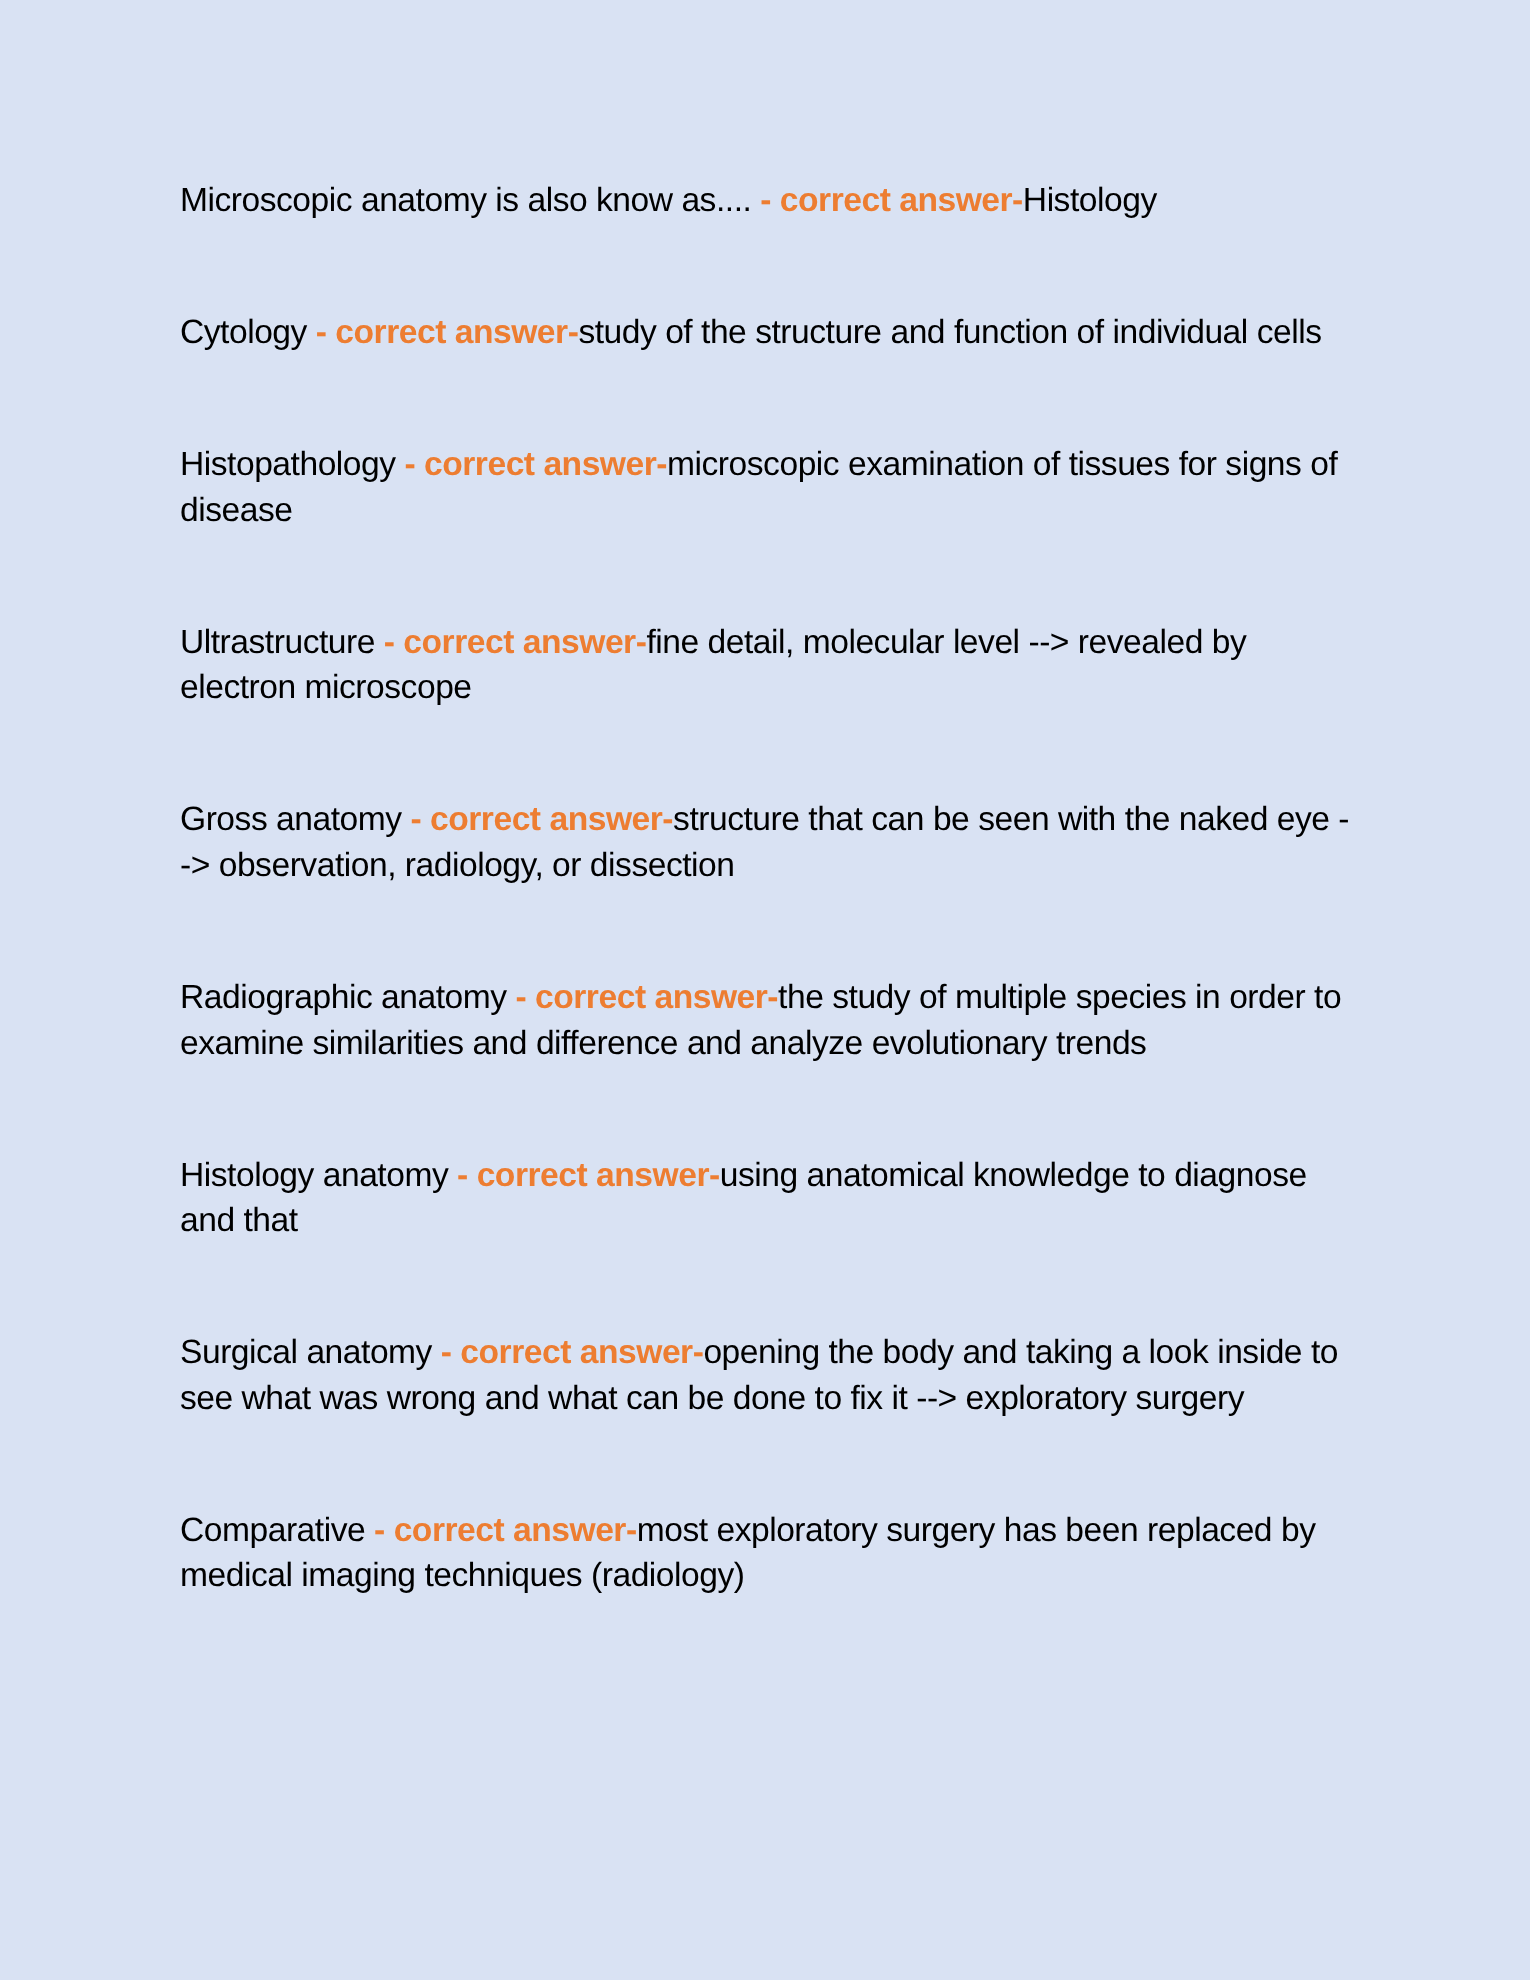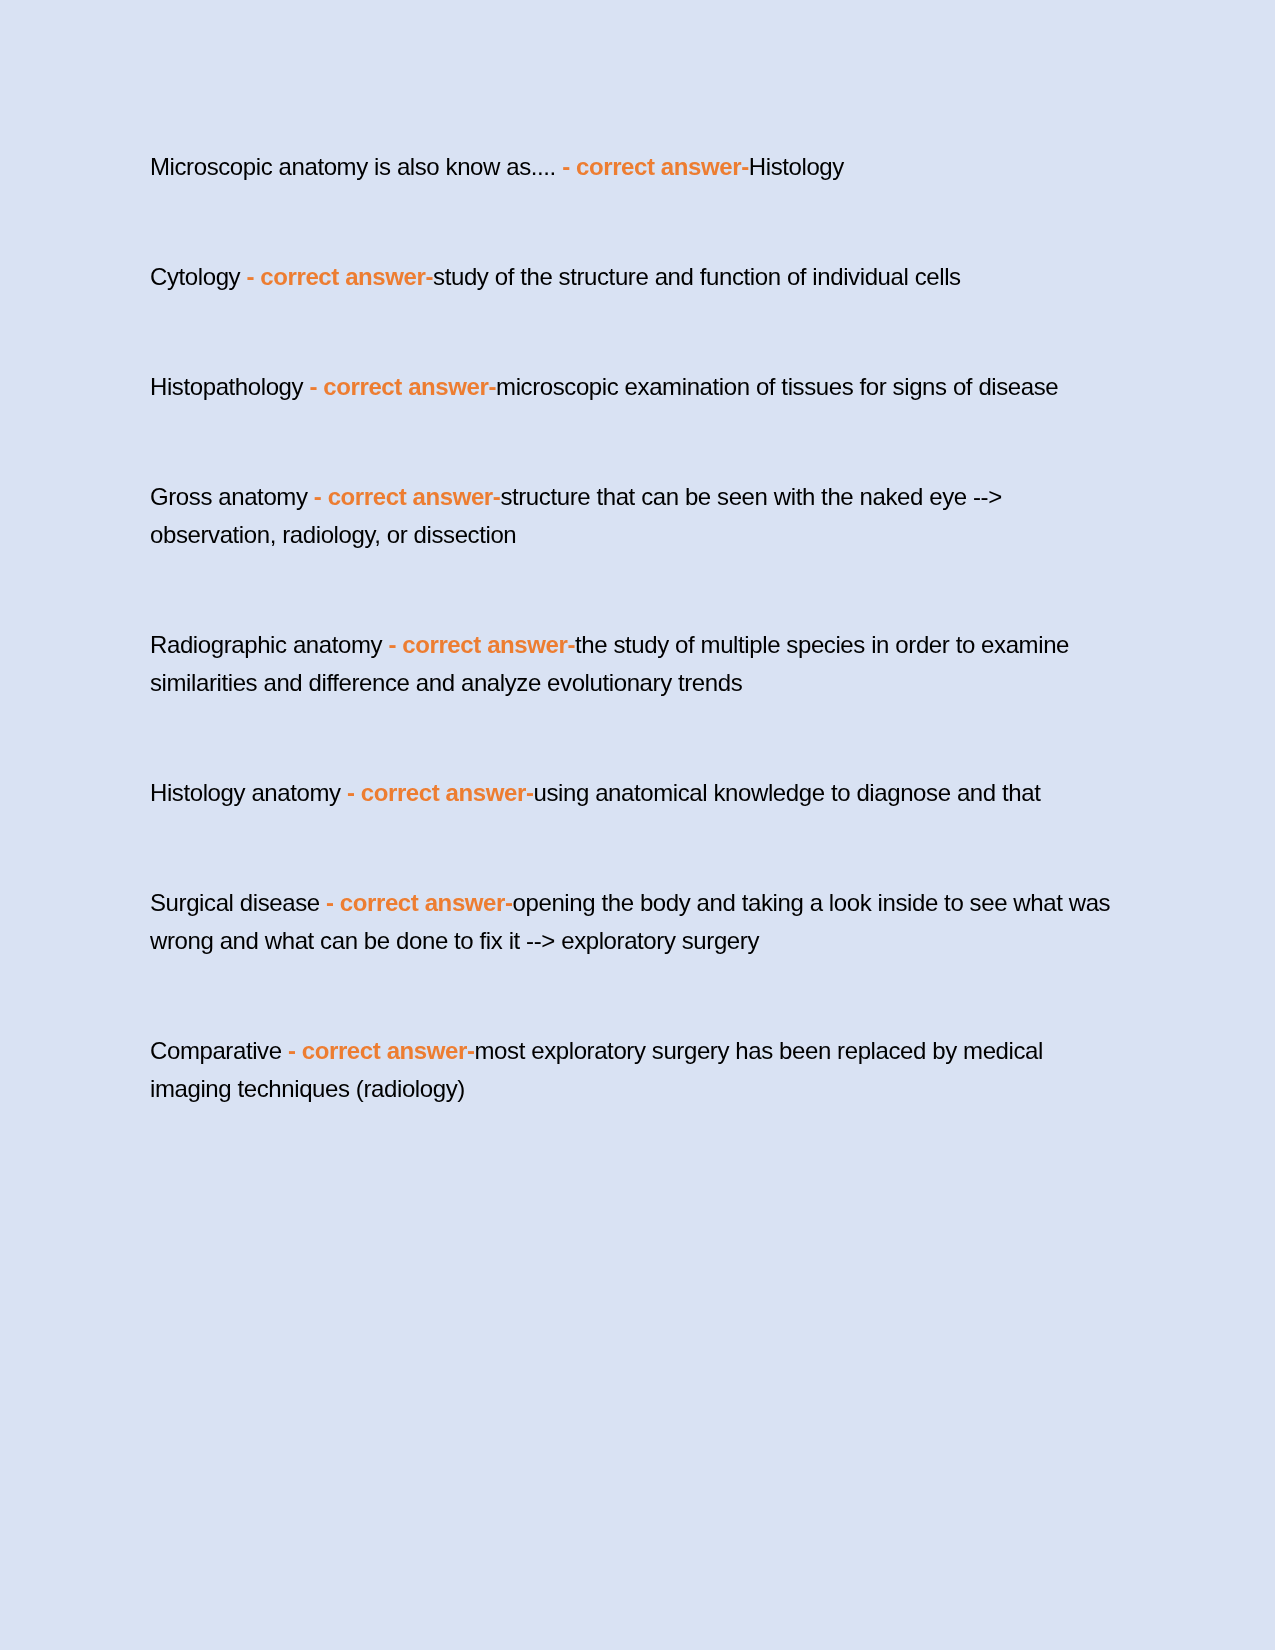--- a/index.html
+++ b/index.html
@@ -12,35 +12,36 @@
     overflow: hidden;
     position: relative;
   }
   .page {
     position: absolute;
     left: 150px;
     top: 148px;
     width: 980px;
   }
   .entry {
-    font-size: 24px;
+    font-size: 28px;
     line-height: 38px;
     letter-spacing: -0.4px;
     margin: 0 0 72px 0;
   }
   .sep {
     color: #ED7D31;
     font-weight: bold;
   }
 </style>
 </head>
 <body>
 
 <div class="page">
   <p class="entry"><span>Microscopic anatomy is also know as....</span><span class="sep"> - correct answer-</span><span>Histology</span></p>
   <p class="entry"><span>Cytology</span><span class="sep"> - correct answer-</span><span>study of the structure and function of individual cells</span></p>
   <p class="entry"><span>Histopathology</span><span class="sep"> - correct answer-</span><span>microscopic examination of tissues for signs of disease</span></p>
+  <p class="entry"><span>Ultrastructure</span><span class="sep"> - correct answer-</span><span>fine detail, molecular level --&gt; revealed by electron microscope</span></p>
   <p class="entry"><span>Gross anatomy</span><span class="sep"> - correct answer-</span><span>structure that can be seen with the naked eye --&gt; observation, radiology, or dissection</span></p>
   <p class="entry"><span>Radiographic anatomy</span><span class="sep"> - correct answer-</span><span>the study of multiple species in order to examine similarities and difference and analyze evolutionary trends</span></p>
   <p class="entry"><span>Histology anatomy</span><span class="sep"> - correct answer-</span><span>using anatomical knowledge to diagnose and that</span></p>
-  <p class="entry"><span>Surgical disease</span><span class="sep"> - correct answer-</span><span>opening the body and taking a look inside to see what was wrong and what can be done to fix it --&gt; exploratory surgery</span></p>
+  <p class="entry"><span>Surgical anatomy</span><span class="sep"> - correct answer-</span><span>opening the body and taking a look inside to see what was wrong and what can be done to fix it --&gt; exploratory surgery</span></p>
   <p class="entry"><span>Comparative</span><span class="sep"> - correct answer-</span><span>most exploratory surgery has been replaced by medical imaging techniques (radiology)</span></p>
 </div>
 
 </body></html>

